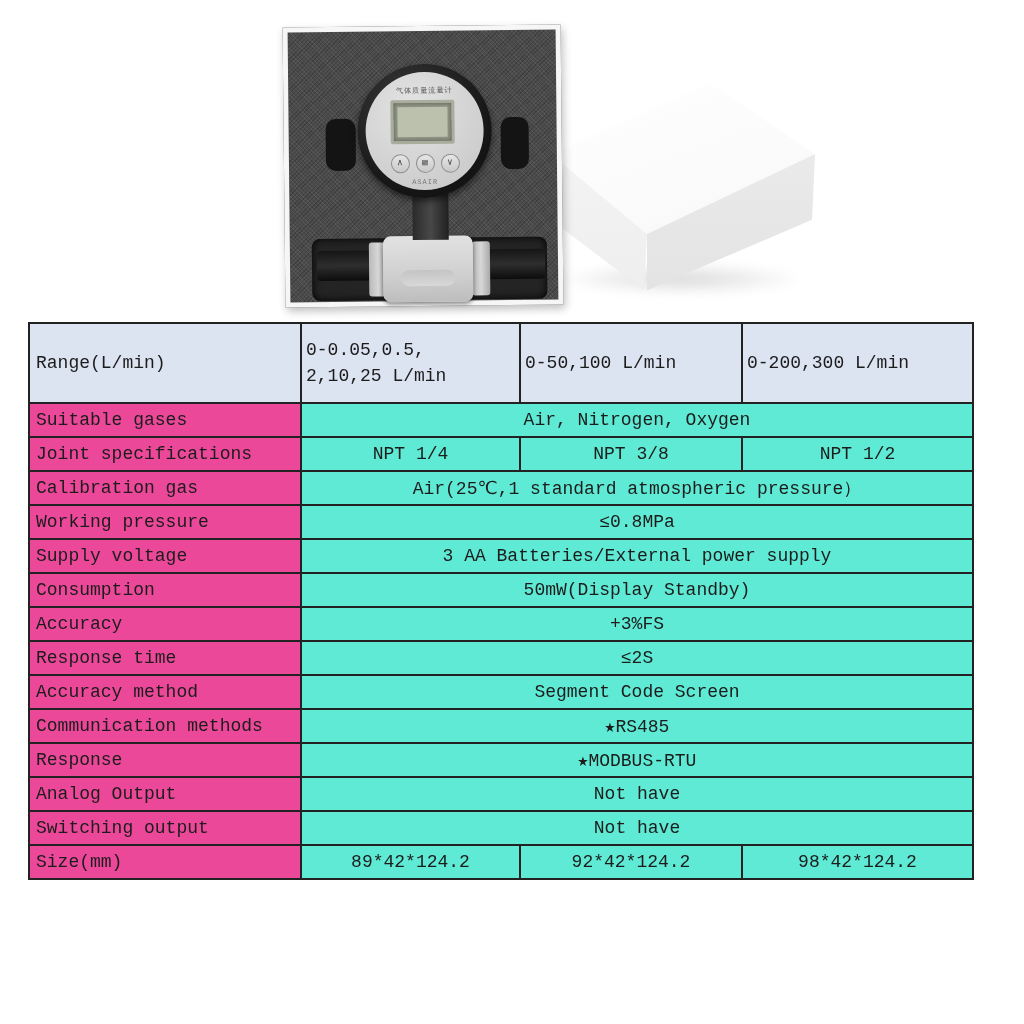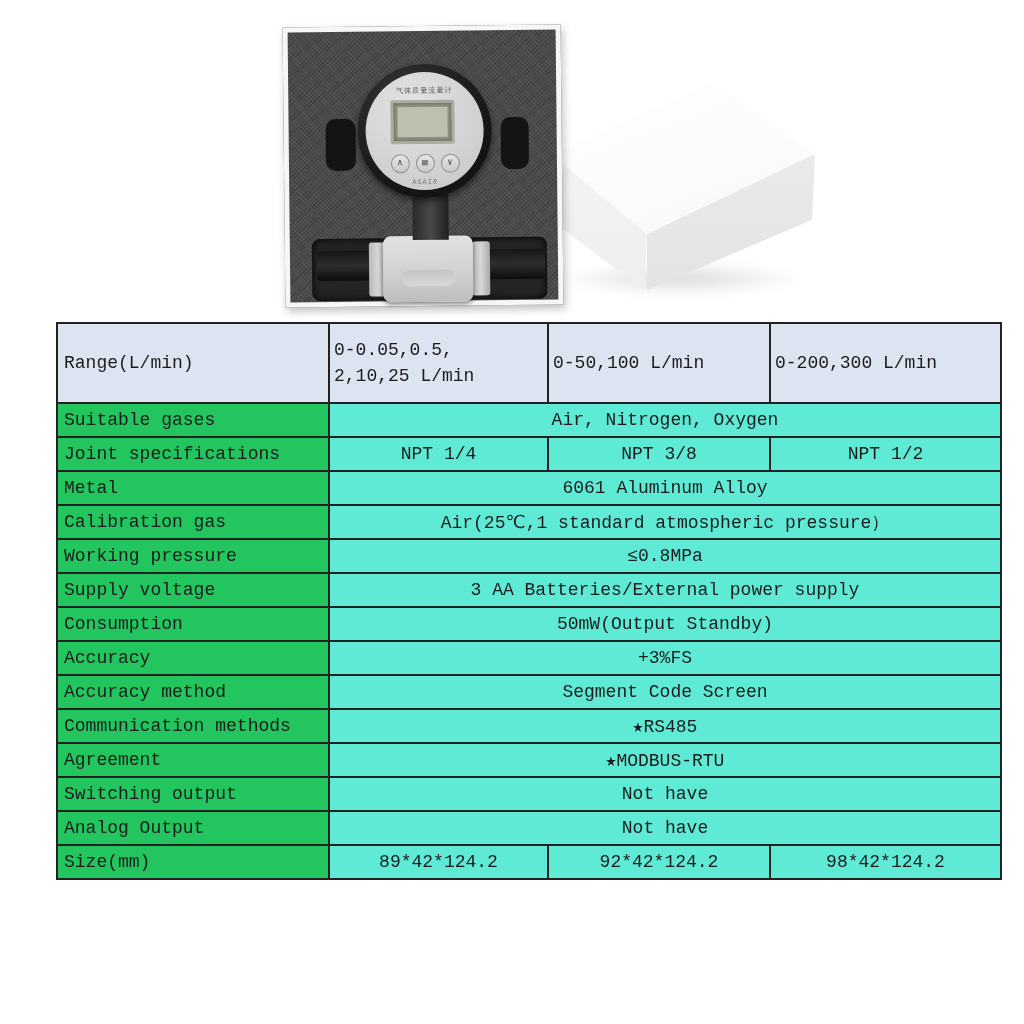--- a/index.html
+++ b/index.html
@@ -60,25 +60,25 @@
     box-shadow:inset 0 0 4px rgba(0,0,0,.4); }
   .lcd-inner { position:absolute; left:4px; top:4px; right:4px; bottom:4px; background:#bcc1ad; }
   .gauge-buttons { position:absolute; left:0; top:82px; width:100%; display:flex; justify-content:center; gap:6px; }
   .gbtn { width:19px; height:19px; border-radius:50%; background:linear-gradient(180deg,#e6e6e6,#c9c9c9);
     border:1px solid #8f8f8f; display:flex; align-items:center; justify-content:center;
     font-size:9px; color:#444; line-height:1; }
   .gauge-brand { position:absolute; left:0; top:106px; width:100%; text-align:center;
     font-size:7px; color:#787878; letter-spacing:1px; }
 
   
-  table.spec { position:absolute; left:56px; top:322px; width:944px;
+  table.spec { position:absolute; left:28px; top:322px; width:944px;
     border-collapse:collapse; table-layout:fixed; font-size:18px; }
   table.spec td { border:2px solid #222222; height:34px; overflow:hidden;
     white-space:nowrap; }
-  td.lbl { background:#22c55e; text-align:left; padding-left:6px; }
+  td.lbl { background:#ec4899; text-align:left; padding-left:6px; }
   td.val { background:#5eead4; text-align:center; }
   tr.hdr td { height:80px; background:#dce3f1; }
   tr.hdr td.val { text-align:left; padding-left:4px; line-height:1.45; }
 </style>
 </head>
 <body>
 
 <div class="photo">
   <div class="box-shadow-ellipse"></div>
 
@@ -141,61 +141,61 @@
     <td class="lbl">Suitable gases</td>
     <td class="val" colspan="3">Air, Nitrogen, Oxygen</td>
   </tr>
   <tr>
     <td class="lbl">Joint specifications</td>
     <td class="val">NPT 1/4</td>
     <td class="val">NPT 3/8</td>
     <td class="val">NPT 1/2</td>
   </tr>
   <tr>
-    <td class="lbl">Metal</td>
-    <td class="val" colspan="3">6061 Aluminum Alloy</td>
-  </tr>
-  <tr>
     <td class="lbl">Calibration gas</td>
     <td class="val" colspan="3">Air(25℃,1 standard atmospheric pressure）</td>
   </tr>
   <tr>
     <td class="lbl">Working pressure</td>
     <td class="val" colspan="3">≤0.8MPa</td>
   </tr>
   <tr>
     <td class="lbl">Supply voltage</td>
     <td class="val" colspan="3">3 AA Batteries/External power supply</td>
   </tr>
   <tr>
     <td class="lbl">Consumption</td>
-    <td class="val" colspan="3">50mW(Output Standby)</td>
+    <td class="val" colspan="3">50mW(Display Standby)</td>
   </tr>
   <tr>
     <td class="lbl">Accuracy</td>
     <td class="val" colspan="3">+3%FS</td>
   </tr>
   <tr>
+    <td class="lbl">Response time</td>
+    <td class="val" colspan="3">≤2S</td>
+  </tr>
+  <tr>
     <td class="lbl">Accuracy method</td>
     <td class="val" colspan="3">Segment Code Screen</td>
   </tr>
   <tr>
     <td class="lbl">Communication methods</td>
     <td class="val" colspan="3">★RS485</td>
   </tr>
   <tr>
-    <td class="lbl">Agreement</td>
+    <td class="lbl">Response</td>
     <td class="val" colspan="3">★MODBUS-RTU</td>
   </tr>
   <tr>
+    <td class="lbl">Analog Output</td>
+    <td class="val" colspan="3">Not have</td>
+  </tr>
+  <tr>
     <td class="lbl">Switching output</td>
-    <td class="val" colspan="3">Not have</td>
-  </tr>
-  <tr>
-    <td class="lbl">Analog Output</td>
     <td class="val" colspan="3">Not have</td>
   </tr>
   <tr>
     <td class="lbl">Size(mm)</td>
     <td class="val">89*42*124.2</td>
     <td class="val">92*42*124.2</td>
     <td class="val">98*42*124.2</td>
   </tr>
 </tbody>
   </table>

